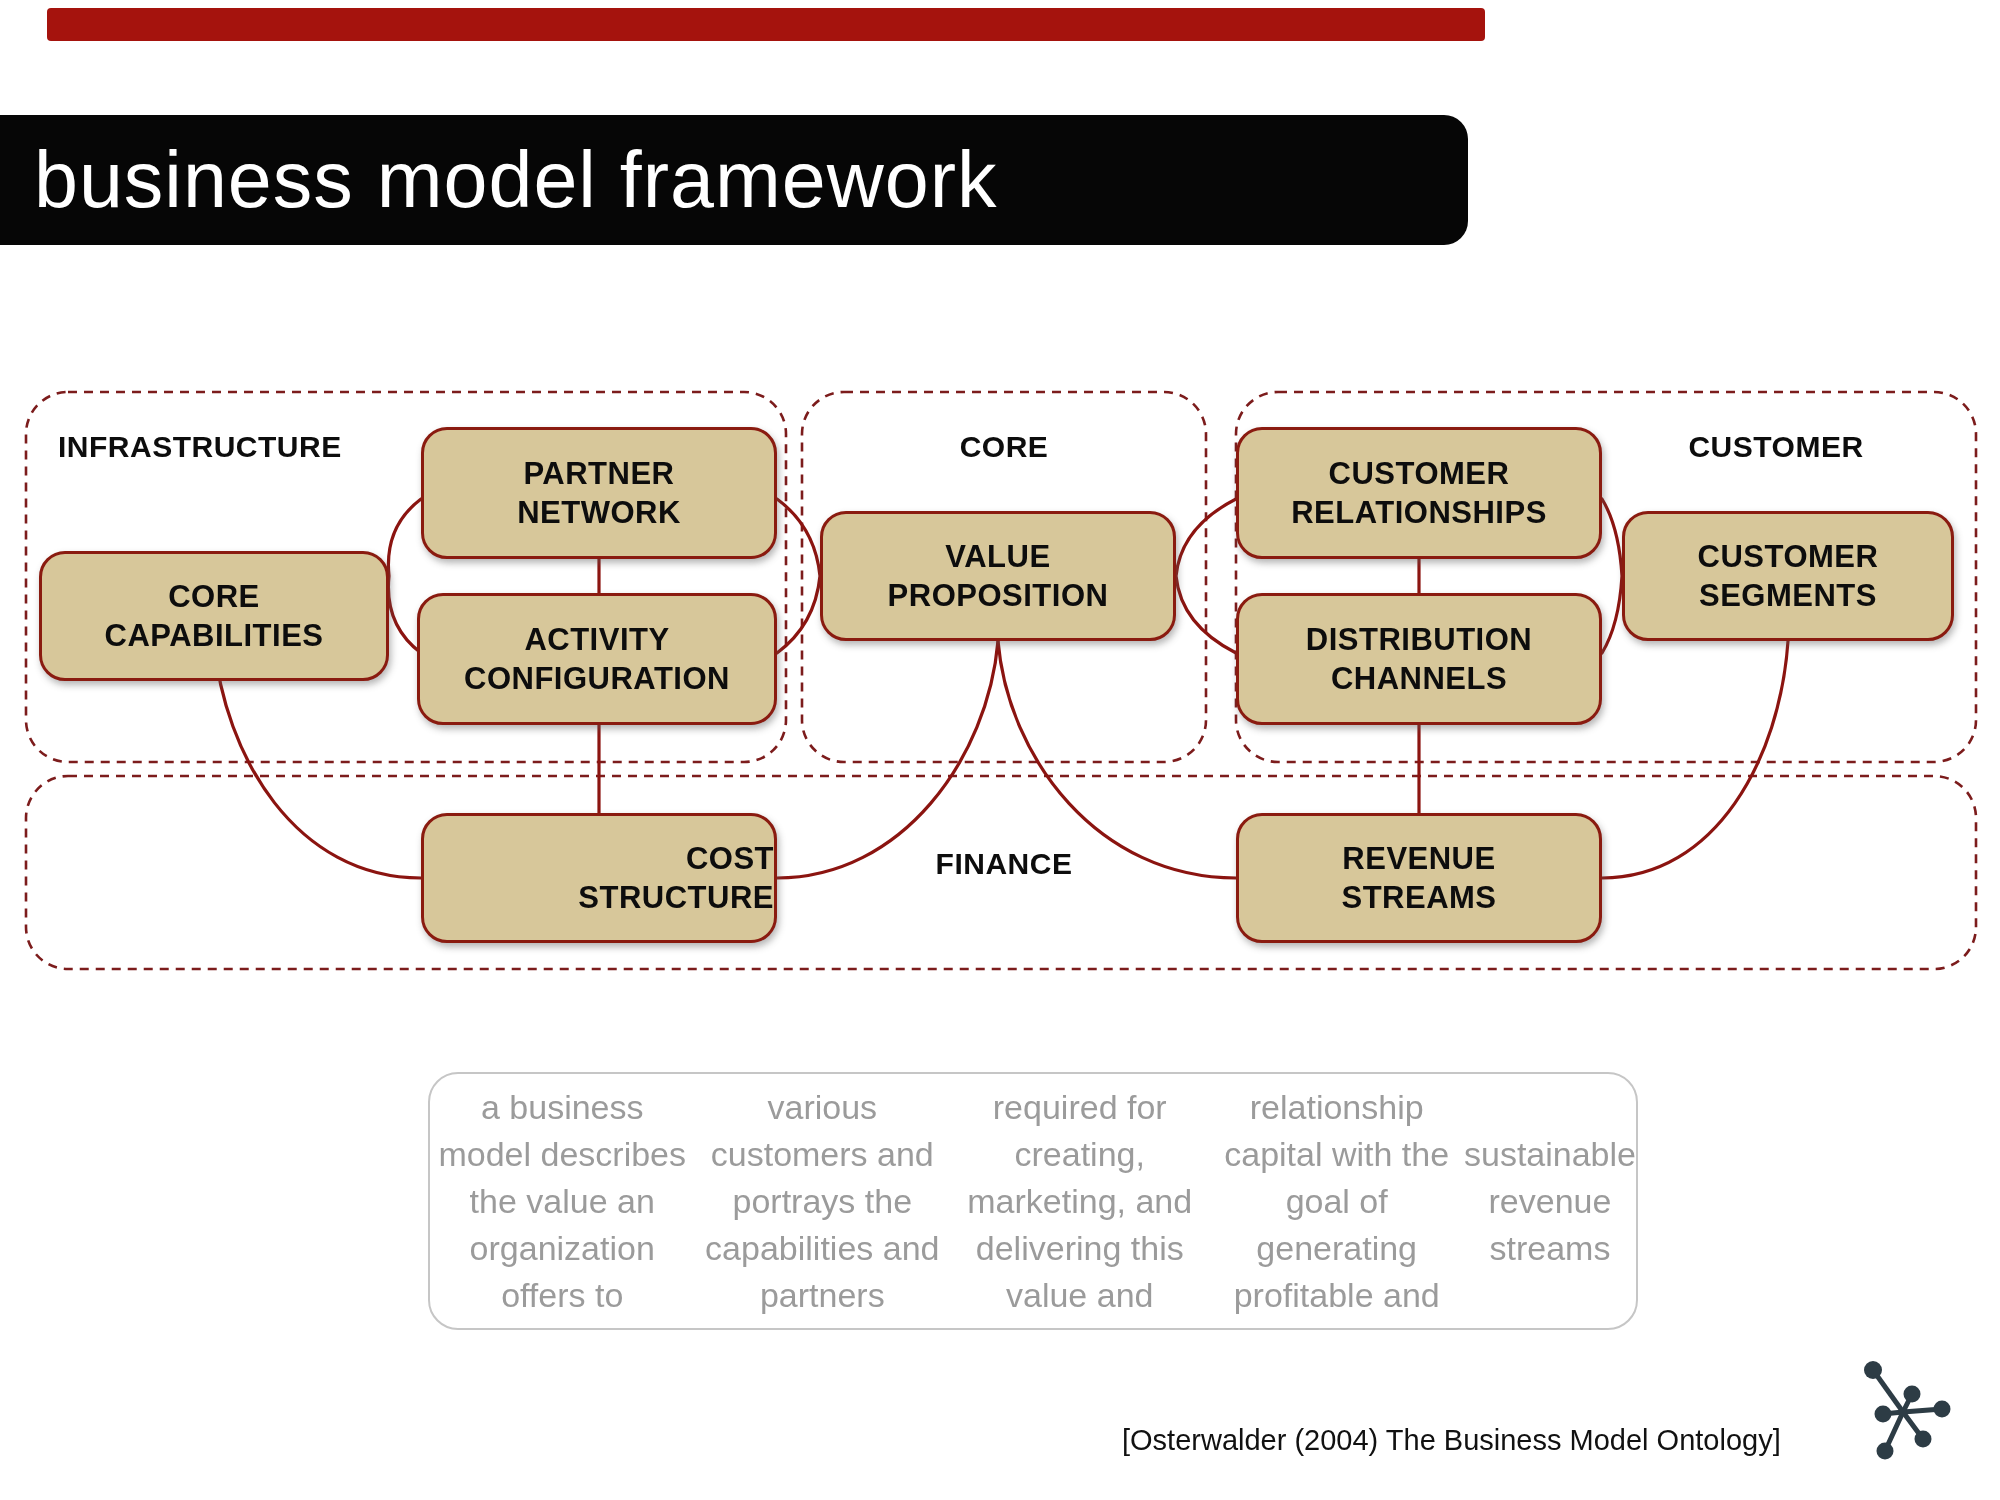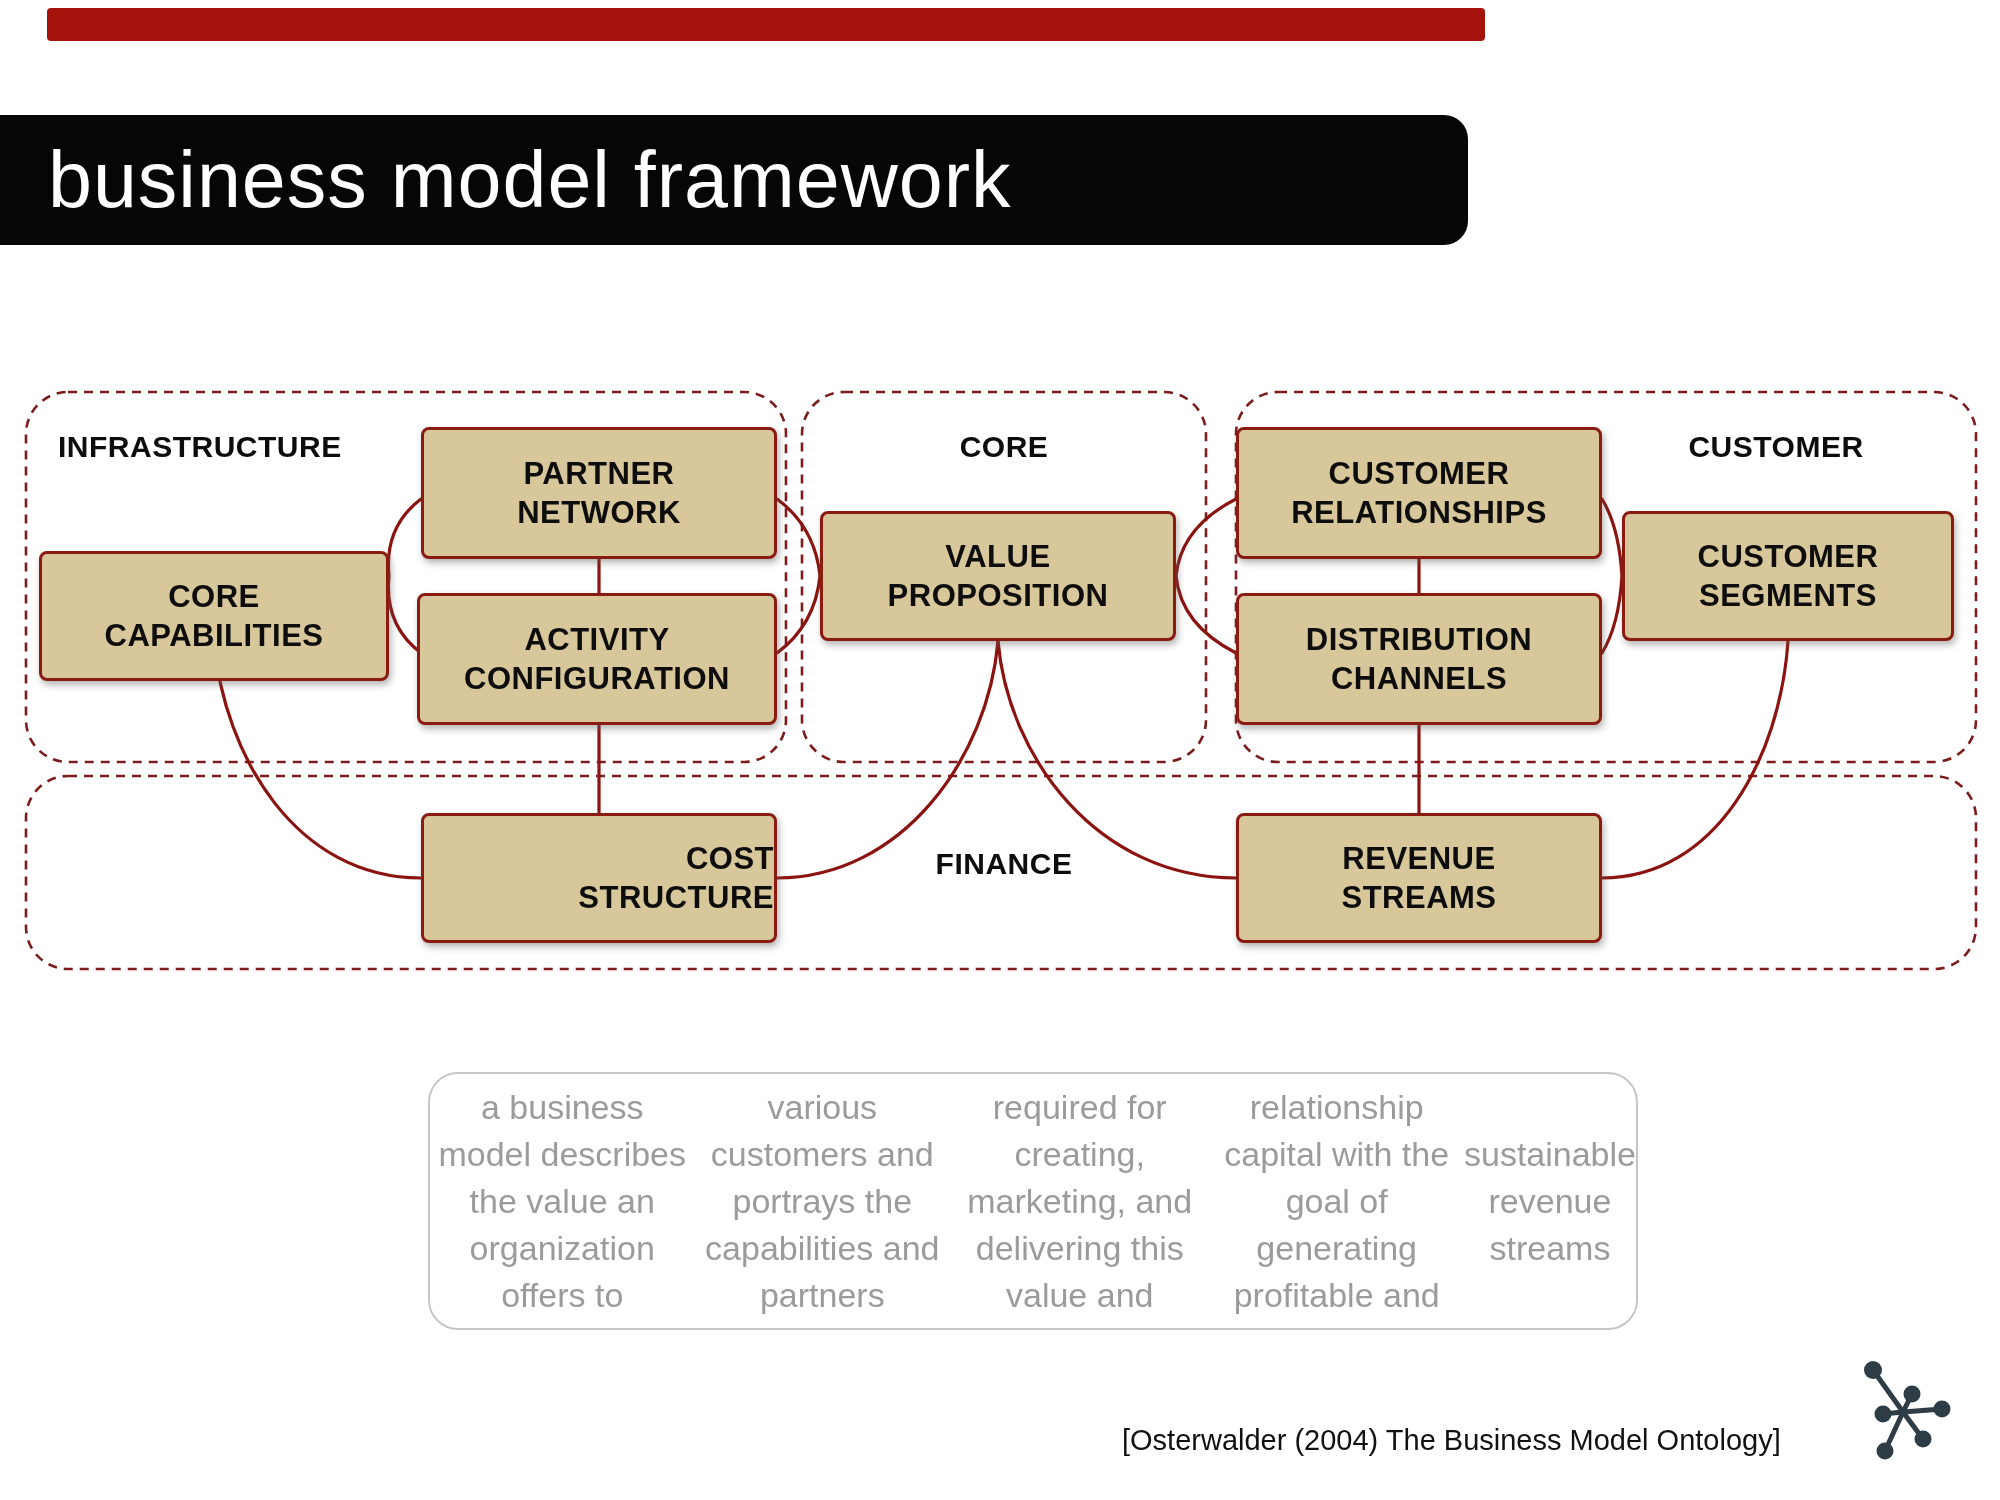--- a/index.html
+++ b/index.html
@@ -19,38 +19,38 @@
   
   .title-bar{
     left:0;top:115px;width:1468px;height:130px;
     background:var(--title-bg,#060606);
     border-radius:0 24px 24px 0;
     display:flex;align-items:center;
   }
   .title-bar .title-text{
     color:var(--title-fg,#ffffff);
     font-size:79px;font-weight:400;letter-spacing:1px;
-    padding-left:48px;white-space:nowrap;
+    padding-left:34px;white-space:nowrap;
   }
 
   
   svg.wires{left:0;top:0;width:2000px;height:1500px;}
 
   
   .region-label{
     color:var(--text,#0d0d0d);font-size:30px;font-weight:700;
     letter-spacing:0.5px;white-space:nowrap;
   }
   .centered{text-align:center;}
 
   
   .node{
     background:var(--box-fill,#d7c79a);
     border:3px solid var(--box-border,#8a1b10);
-    border-radius:8px;
+    border-radius:26px;
     box-shadow:2px 4px 7px rgba(90,90,90,0.45);
     display:flex;flex-direction:column;align-items:center;justify-content:center;
     color:var(--text,#0d0d0d);font-size:31px;font-weight:700;line-height:39px;
     text-align:center;letter-spacing:0.5px;
     box-sizing:border-box;
   }
   .node span{display:block;}
 
   
   .desc-box{

